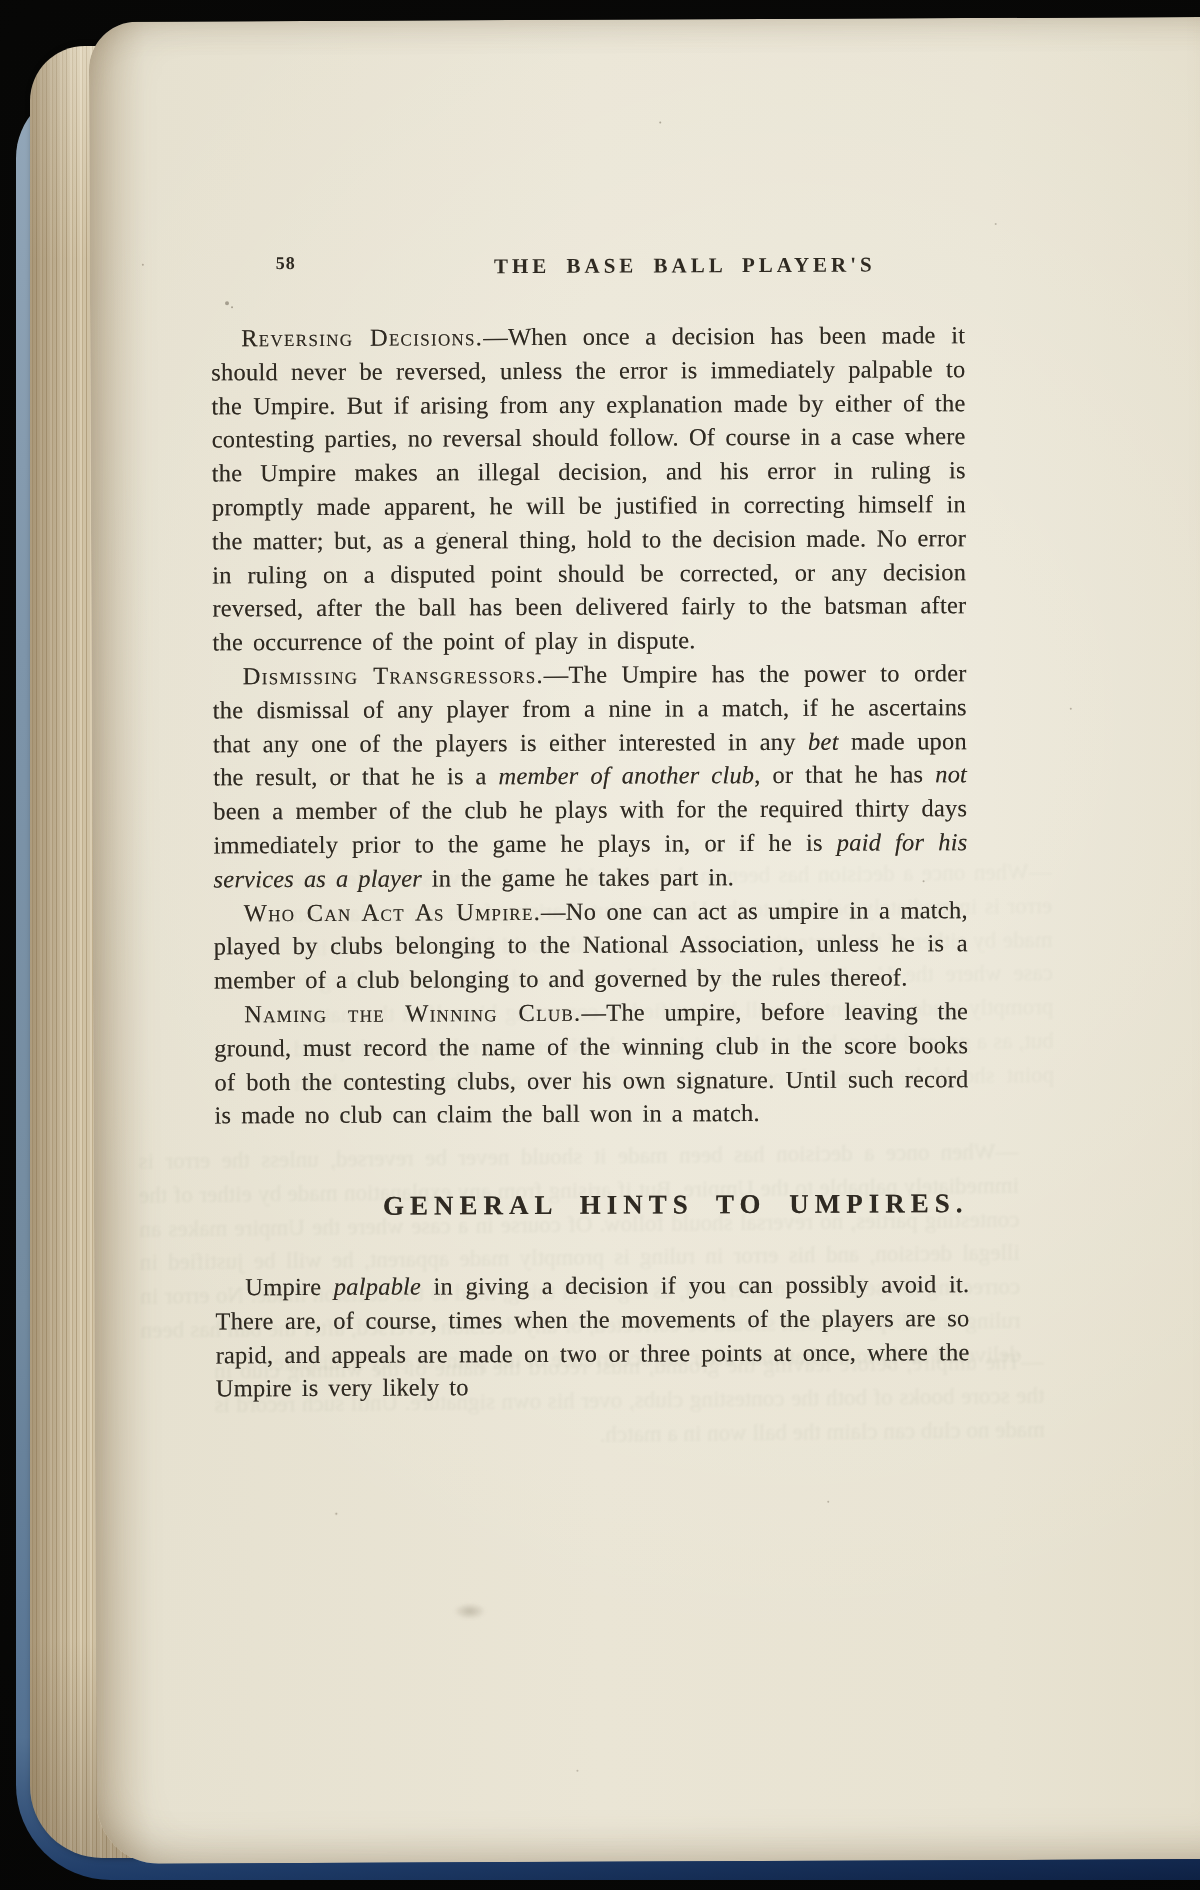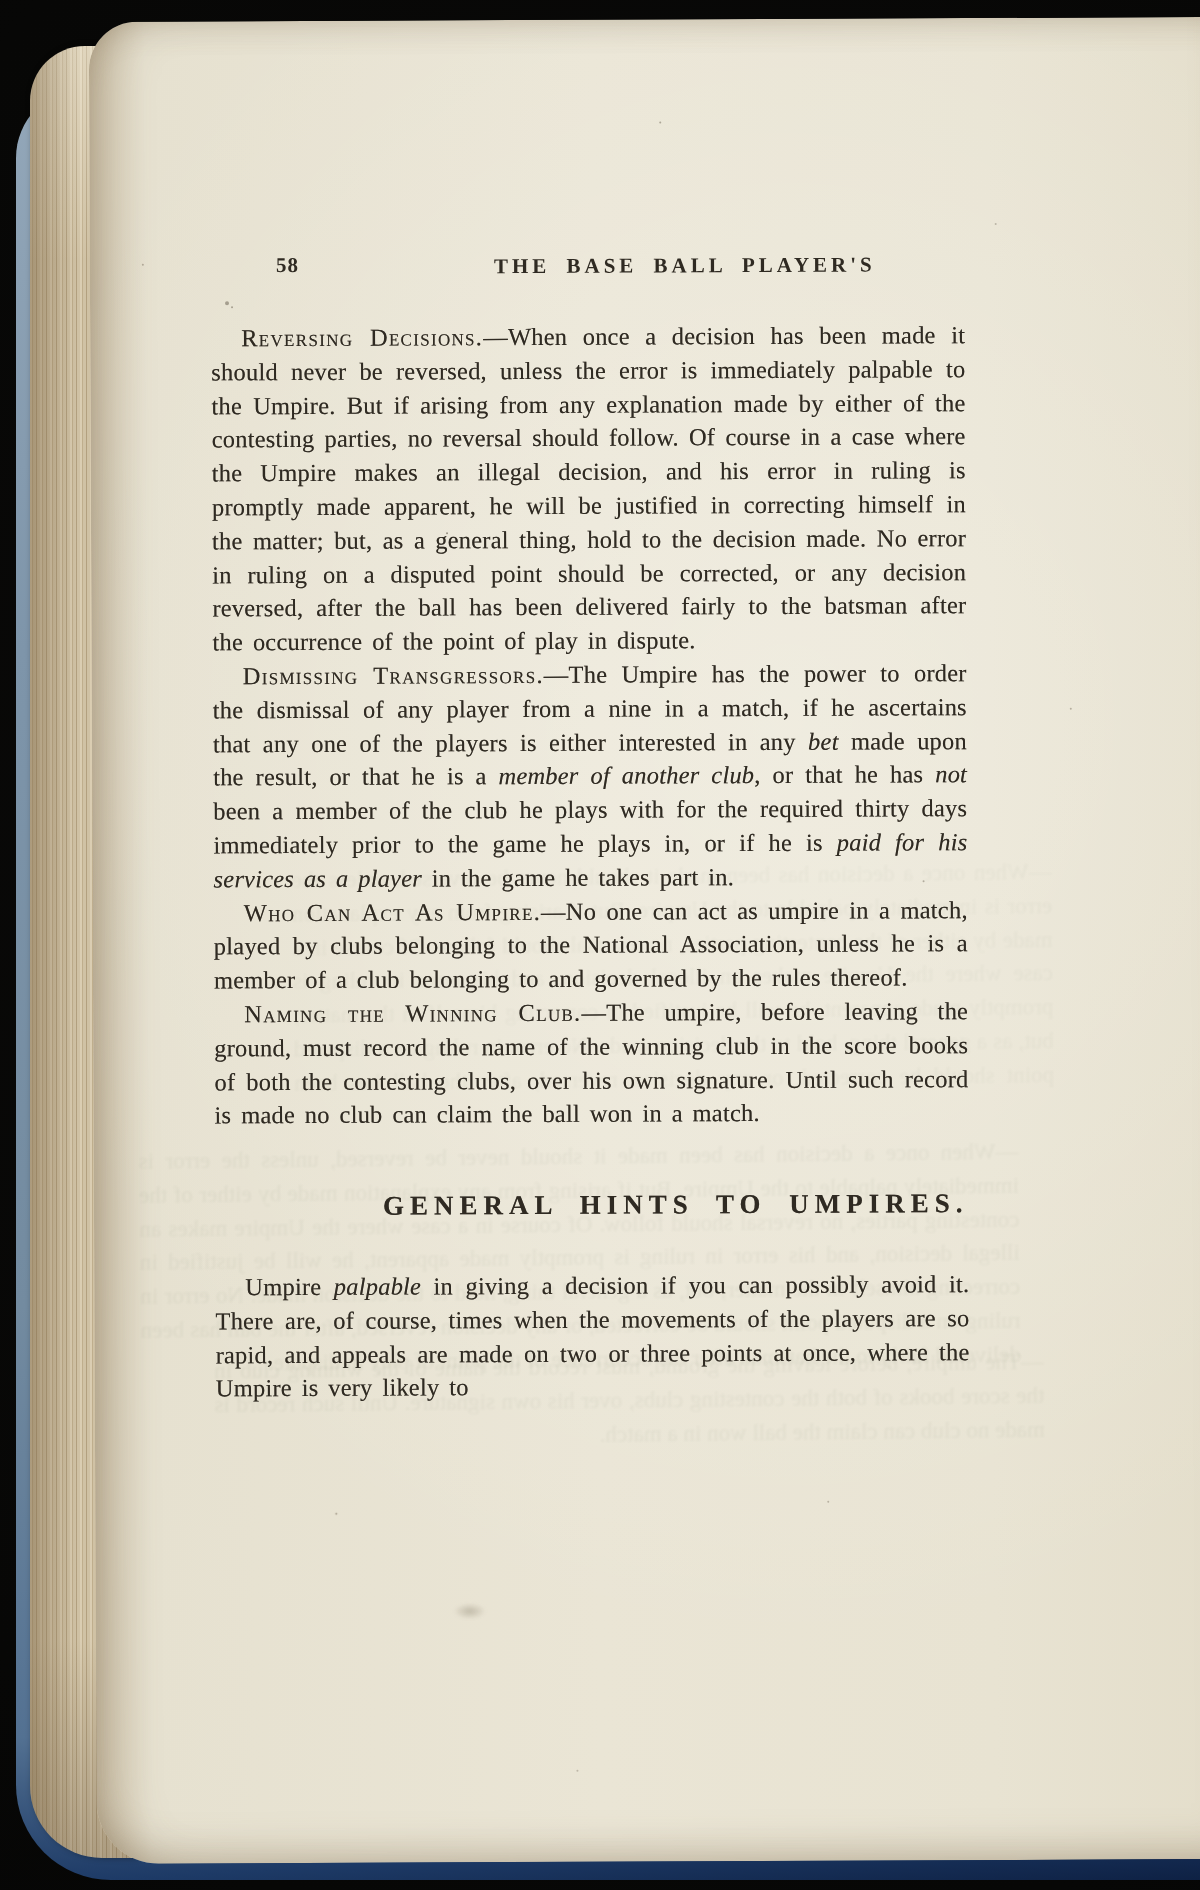--- a/index.html
+++ b/index.html
@@ -36,21 +36,21 @@
       radial-gradient(120% 85% at 62% 38%, rgba(255,255,252,.30) 0%, rgba(255,255,252,0) 60%),
       linear-gradient(90deg,#d7cdb6 0%,#e6e1d0 5%,#eae5d5 45%,#e8e3d2 80%,#e4decb 100%);
     box-shadow:
       inset 34px 0 55px -28px rgba(120,100,70,.45),
       inset 0 -28px 45px -26px rgba(120,100,70,.40),
       inset 0 22px 34px -24px rgba(120,100,70,.30);
     color:#2f2a22;
   }
   .pagenum{
     position:absolute;left:186px;top:232px;
-    font-size:21px;font-weight:bold;letter-spacing:1px;
+    font-size:18px;font-weight:bold;letter-spacing:1px;
   }
   .runtitle{
     position:absolute;left:404px;top:234px;
     font-size:21px;font-weight:bold;letter-spacing:4px;word-spacing:7px;
     white-space:nowrap;
   }
   .body{
     position:absolute;left:121px;top:300px;width:754px;
     font-size:24.5px;line-height:33.8px;
     text-align:justify;word-spacing:3.5px;letter-spacing:.2px;

